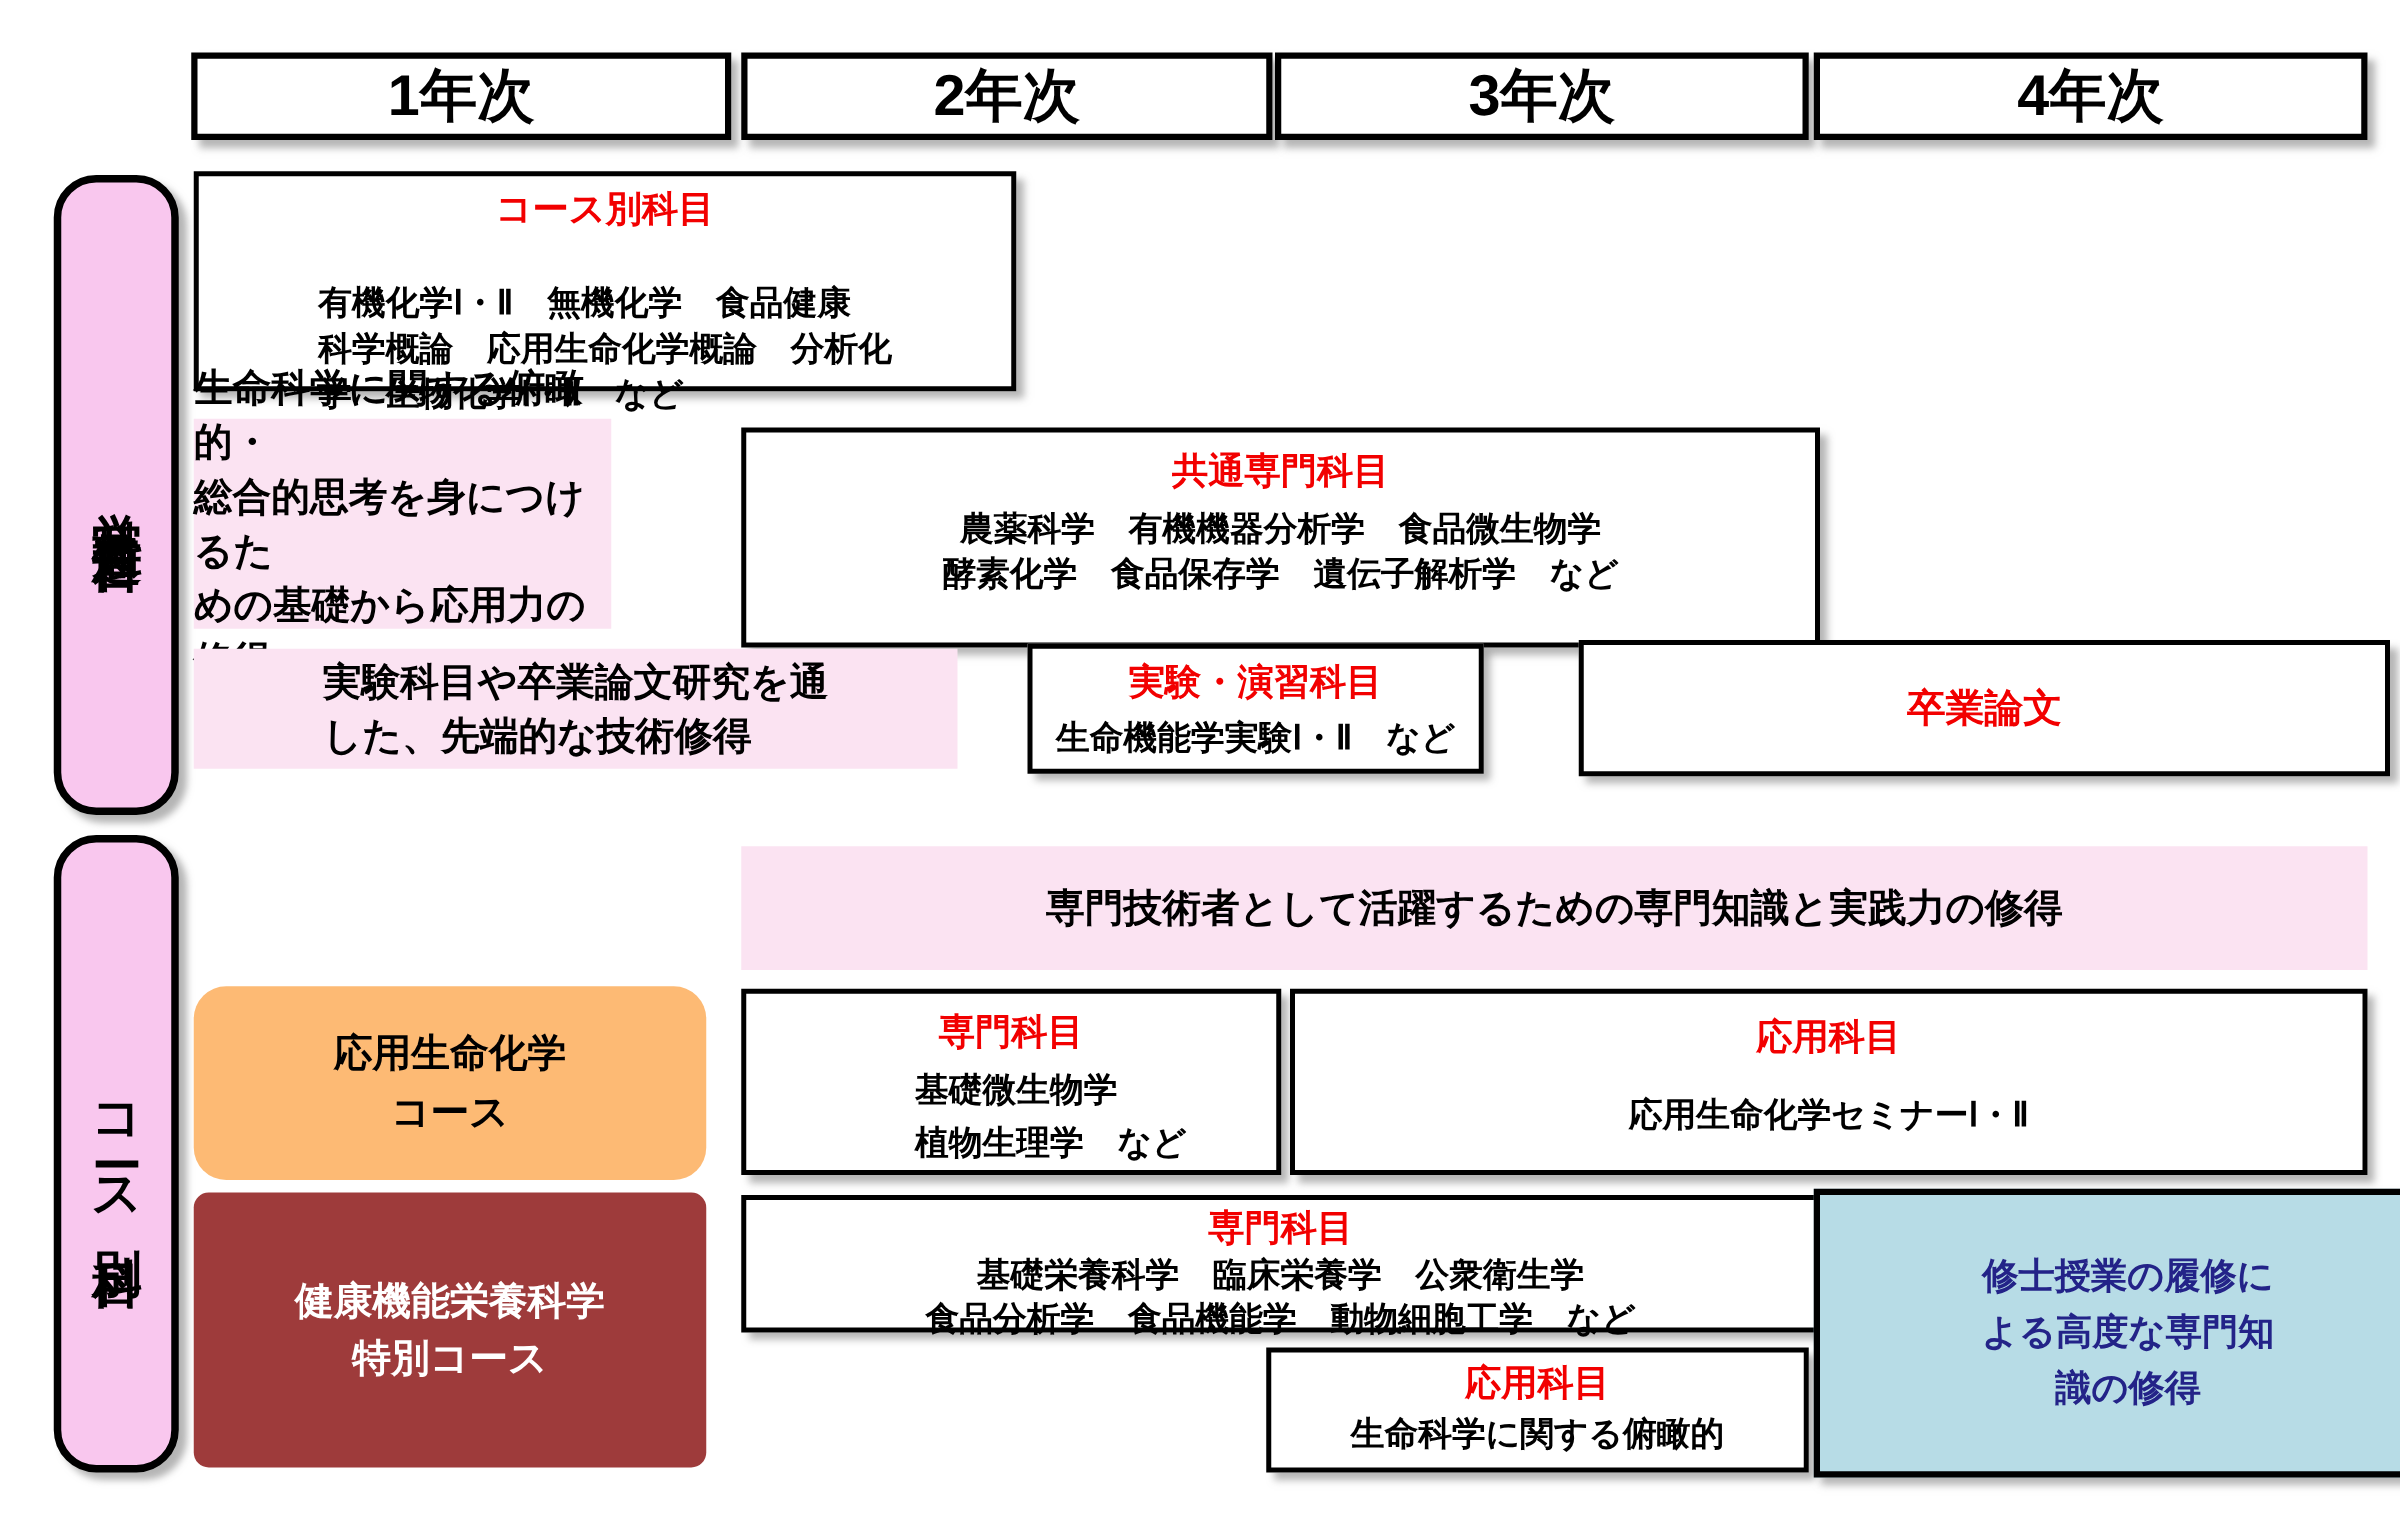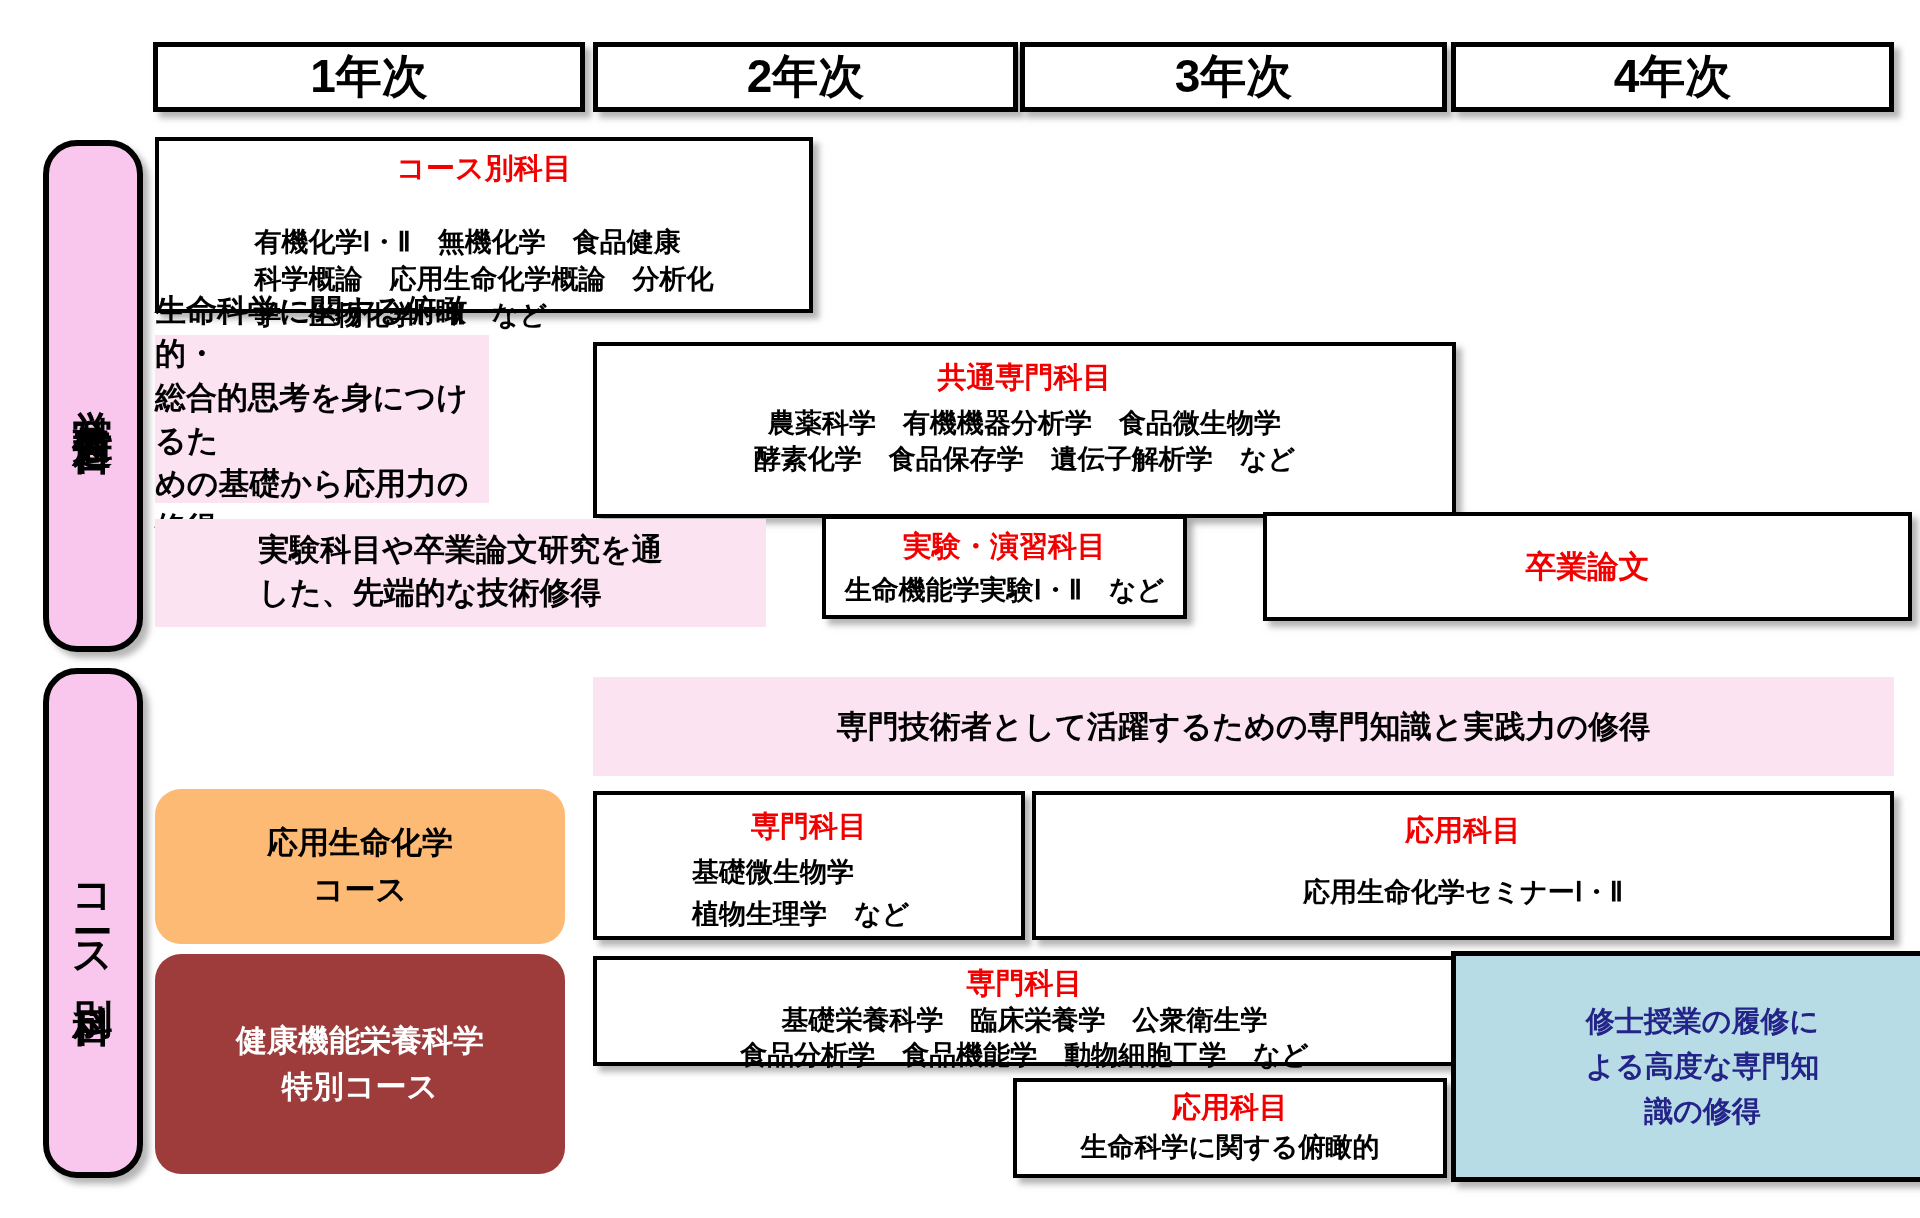--- a/index.html
+++ b/index.html
@@ -97,21 +97,21 @@
 総合的思考を身につけるた
 めの基礎から応用力の修得</span>
   </div>
 
   <div class="abs wbox shadow" style="left:593px;top:342px;width:863px;height:176px;padding-top:14px;">
     <div class="title">共通専門科目</div>
     <div class="body" style="margin-top:10px;">農薬科学　有機機器分析学　食品微生物学
 酵素化学　食品保存学　遺伝子解析学　など</div>
   </div>
 
-  <div class="abs note" style="left:155px;top:519px;width:611px;height:108px;font-family:Liberation Mono, monospace;">
+  <div class="abs note" style="left:155px;top:519px;width:611px;height:96px;">
     <span class="inner">実験科目や卒業論文研究を通
 した、先端的な技術修得</span>
   </div>
 
   <div class="abs wbox shadow" style="left:822px;top:515px;width:365px;height:104px;padding-top:10px;">
     <div class="title">実験・演習科目</div>
     <div class="body" style="margin-top:8px;">生命機能学実験Ⅰ・Ⅱ　など</div>
   </div>
 
   <div class="abs wbox shadow" style="left:1245px;top:512px;width:649px;height:109px;justify-content:center;margin-left:18px;">
@@ -122,30 +122,30 @@
     <span>専門技術者として活躍するための専門知識と実践力の修得</span>
   </div>
 
   <div class="abs course-pill green" style="left:155px;top:789px;width:410px;height:155px;">
     <span>応用生命化学
 コース</span>
   </div>
 
   <div class="abs wbox shadow" style="left:593px;top:791px;width:432px;height:149px;padding-top:14px;align-items:stretch;">
     <div class="title">専門科目</div>
-    <div class="body" style="margin-top:8px;text-align:left;padding-left:95px;line-height:1.55;">基礎微生物学
+    <div class="body" style="margin-top:8px;text-align:left;padding-left:95px;line-height:1.55;margin-left:40px;">基礎微生物学
 植物生理学　など</div>
   </div>
 
   <div class="abs wbox shadow" style="left:1032px;top:791px;width:862px;height:149px;padding-top:18px;">
     <div class="title">応用科目</div>
     <div class="body" style="margin-top:26px;">応用生命化学セミナーⅠ・Ⅱ</div>
   </div>
 
-  <div class="abs course-pill darkred" style="left:155px;top:954px;width:410px;height:220px;">
+  <div class="abs course-pill darkred" style="left:155px;top:954px;width:410px;height:220px;border-radius:12px;">
     <span>健康機能栄養科学
 特別コース</span>
   </div>
 
   <div class="abs wbox shadow" style="left:593px;top:956px;width:863px;height:110px;padding-top:6px;">
     <div class="title">専門科目</div>
     <div class="body" style="margin-top:2px;line-height:1.3;">基礎栄養科学　臨床栄養学　公衆衛生学
 食品分析学　食品機能学　動物細胞工学　など</div>
   </div>
 

